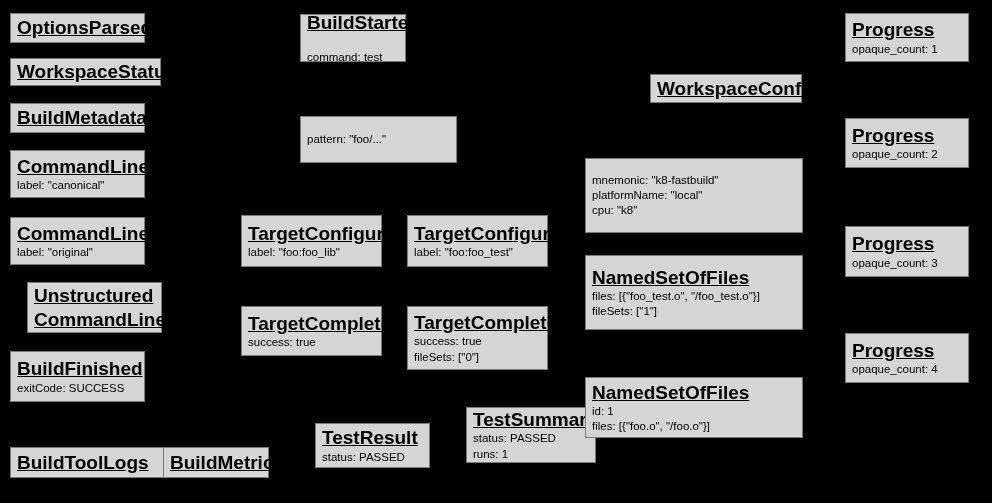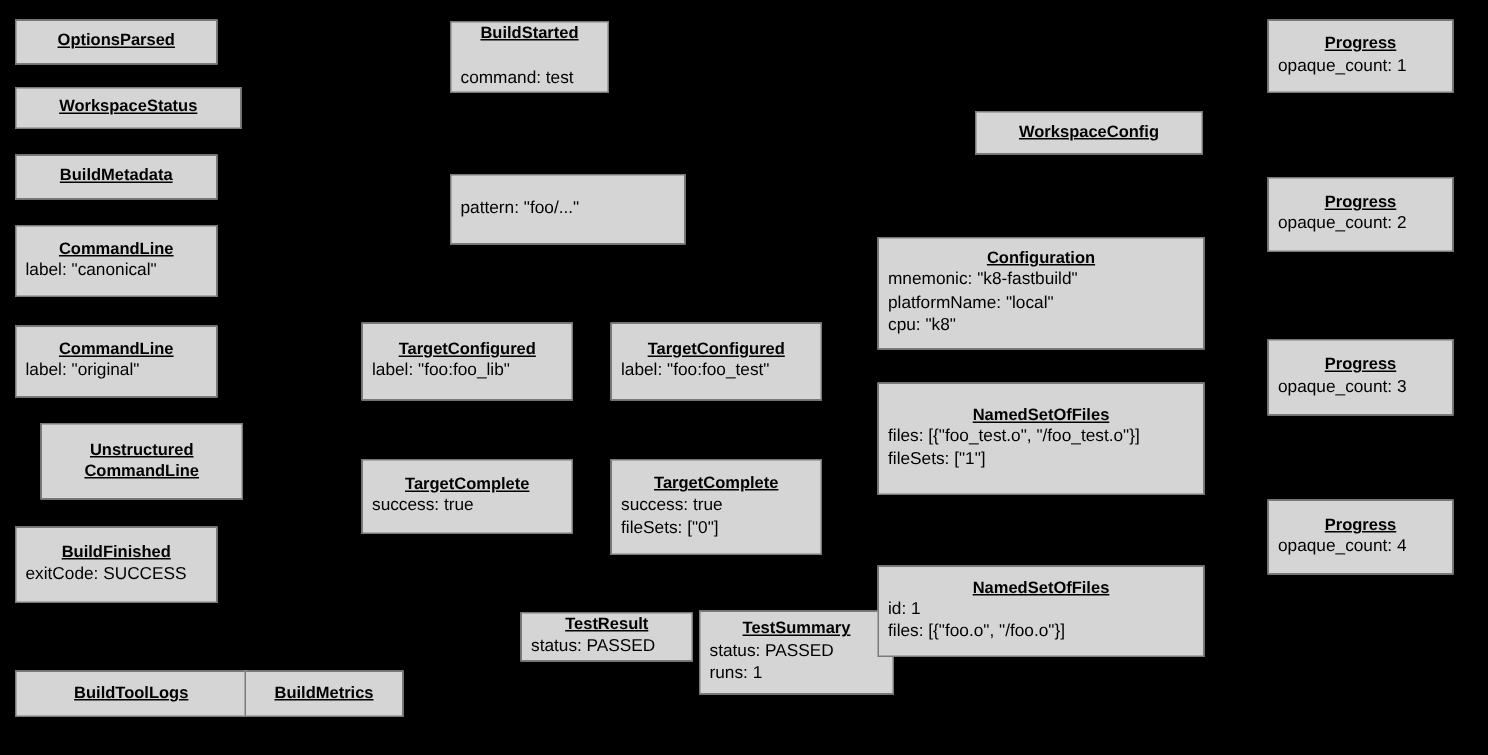--- a/index.html
+++ b/index.html
@@ -19,26 +19,25 @@
     box-sizing: border-box;
     background: #d5d5d5;
     border: 1px solid #7a7a7a;
     color: #000000;
     display: flex;
     flex-direction: column;
     justify-content: center;
     padding: 2px 6px;
   }
   .node .title {
-    font-size: 11px;
+    font-size: 19px;
     font-weight: bold;
     text-decoration: underline;
     line-height: 1.22;
     white-space: pre-line;
-    text-align: center;
   }
   .node .line {
     font-size: 11.5px;
     line-height: 1.32;
     white-space: nowrap;
   }
 </style>
 </head>
 <body>
 
@@ -107,37 +106,36 @@
     <div class="title">TargetComplete</div>
     <div class="line">success: true</div>
   </div>
 
   <div class="node" style="left:407px; top:306px; width:141px; height:64px;">
     <div class="title">TargetComplete</div>
     <div class="line">success: true</div>
     <div class="line">fileSets: ["0"]</div>
   </div>
 
-  <div class="node" style="left:315px; top:408px; width:115px; height:33px;margin-left:32px;">
+  <div class="node" style="left:315px; top:423px; width:115px; height:45px;">
     <div class="title">TestResult</div>
     <div class="line">status: PASSED</div>
   </div>
 
   <div class="node" style="left:466px; top:407px; width:130px; height:56px;">
     <div class="title">TestSummary</div>
     <div class="line">status: PASSED</div>
     <div class="line">runs: 1</div>
   </div>
 
   <div class="node" style="left:650px; top:74px; width:152px; height:29px;">
     <div class="title">WorkspaceConfig</div>
   </div>
 
   <div class="node" style="left:585px; top:158px; width:218px; height:75px;">
-    <div class="title">Configuration</div>
     <div class="line">mnemonic: "k8-fastbuild"</div>
     <div class="line">platformName: "local"</div>
     <div class="line">cpu: "k8"</div>
   </div>
 
   <div class="node" style="left:585px; top:255px; width:218px; height:75px;">
     <div class="title">NamedSetOfFiles</div>
     <div class="line">files: [{"foo_test.o", "/foo_test.o"}]</div>
     <div class="line">fileSets: ["1"]</div>
   </div>

